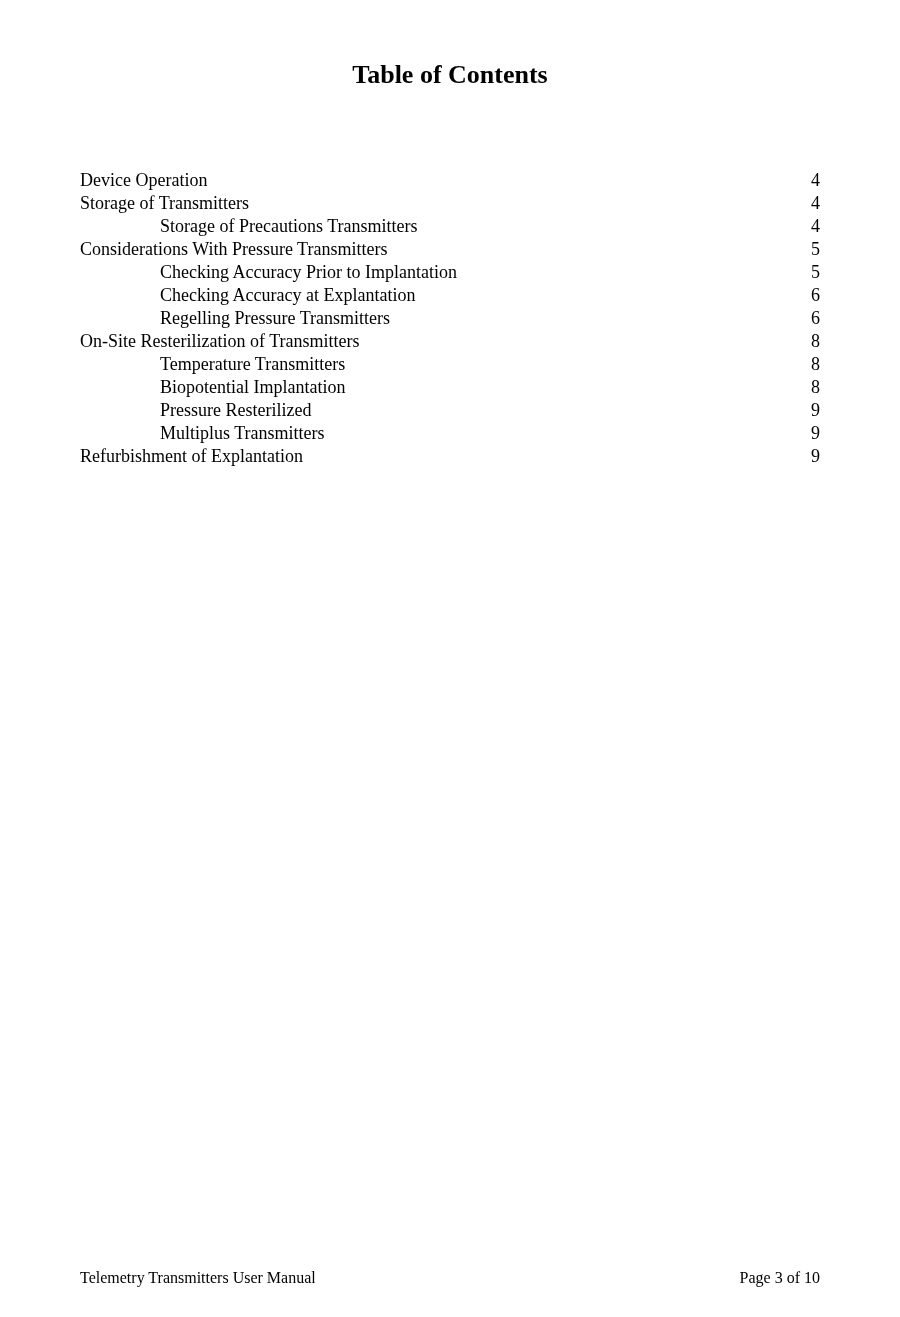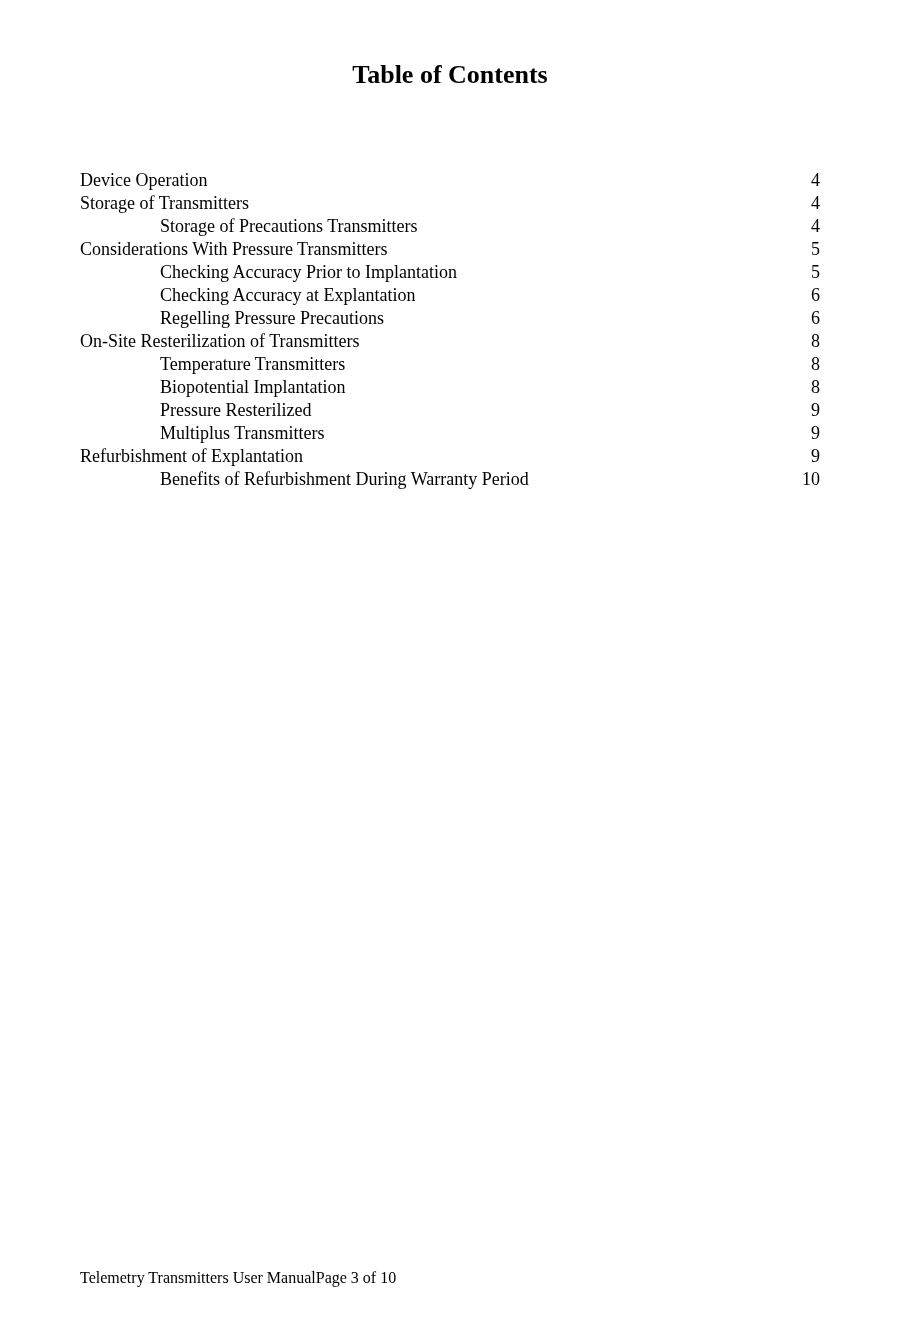--- a/index.html
+++ b/index.html
@@ -56,20 +56,21 @@
       padding-left: 80px;
       margin-bottom: 2px;
     }
 
     .footer {
       position: absolute;
       bottom: 30px;
       left: 80px;
       right: 80px;
       display: flex;
+      justify-content: space-between;
       font-size: 16px;
     }
 
     .toc-entries {
       margin-top: 0;
     }
   </style>
 </head>
 <body>
 
@@ -110,21 +111,21 @@
         </div>
       </div>
       <div class="toc-row-indent">
         <div class="toc-entry">
           <span class="toc-label">Checking Accuracy at Explantation</span>
           <span class="toc-page">6</span>
         </div>
       </div>
       <div class="toc-row-indent">
         <div class="toc-entry">
-          <span class="toc-label">Regelling Pressure Precautions</span>
+          <span class="toc-label">Regelling Pressure Transmitters</span>
           <span class="toc-page">6</span>
         </div>
       </div>
       <div class="toc-row">
         <div class="toc-entry">
           <span class="toc-label">On-Site Resterilization of Transmitters</span>
           <span class="toc-page">8</span>
         </div>
       </div>
       <div class="toc-row-indent">
@@ -150,26 +151,20 @@
           <span class="toc-label">Multiplus Transmitters</span>
           <span class="toc-page">9</span>
         </div>
       </div>
       <div class="toc-row">
         <div class="toc-entry">
           <span class="toc-label">Refurbishment of Explantation</span>
           <span class="toc-page">9</span>
         </div>
       </div>
-      <div class="toc-row-indent">
-        <div class="toc-entry">
-          <span class="toc-label">Benefits of Refurbishment During Warranty Period</span>
-          <span class="toc-page">10</span>
-        </div>
-      </div>
     </div>
 
   <div class="footer">
     <span>Telemetry Transmitters User Manual</span>
     <span>Page 3 of 10</span>
   </div>
 
 </div>
 
 </body></html>

